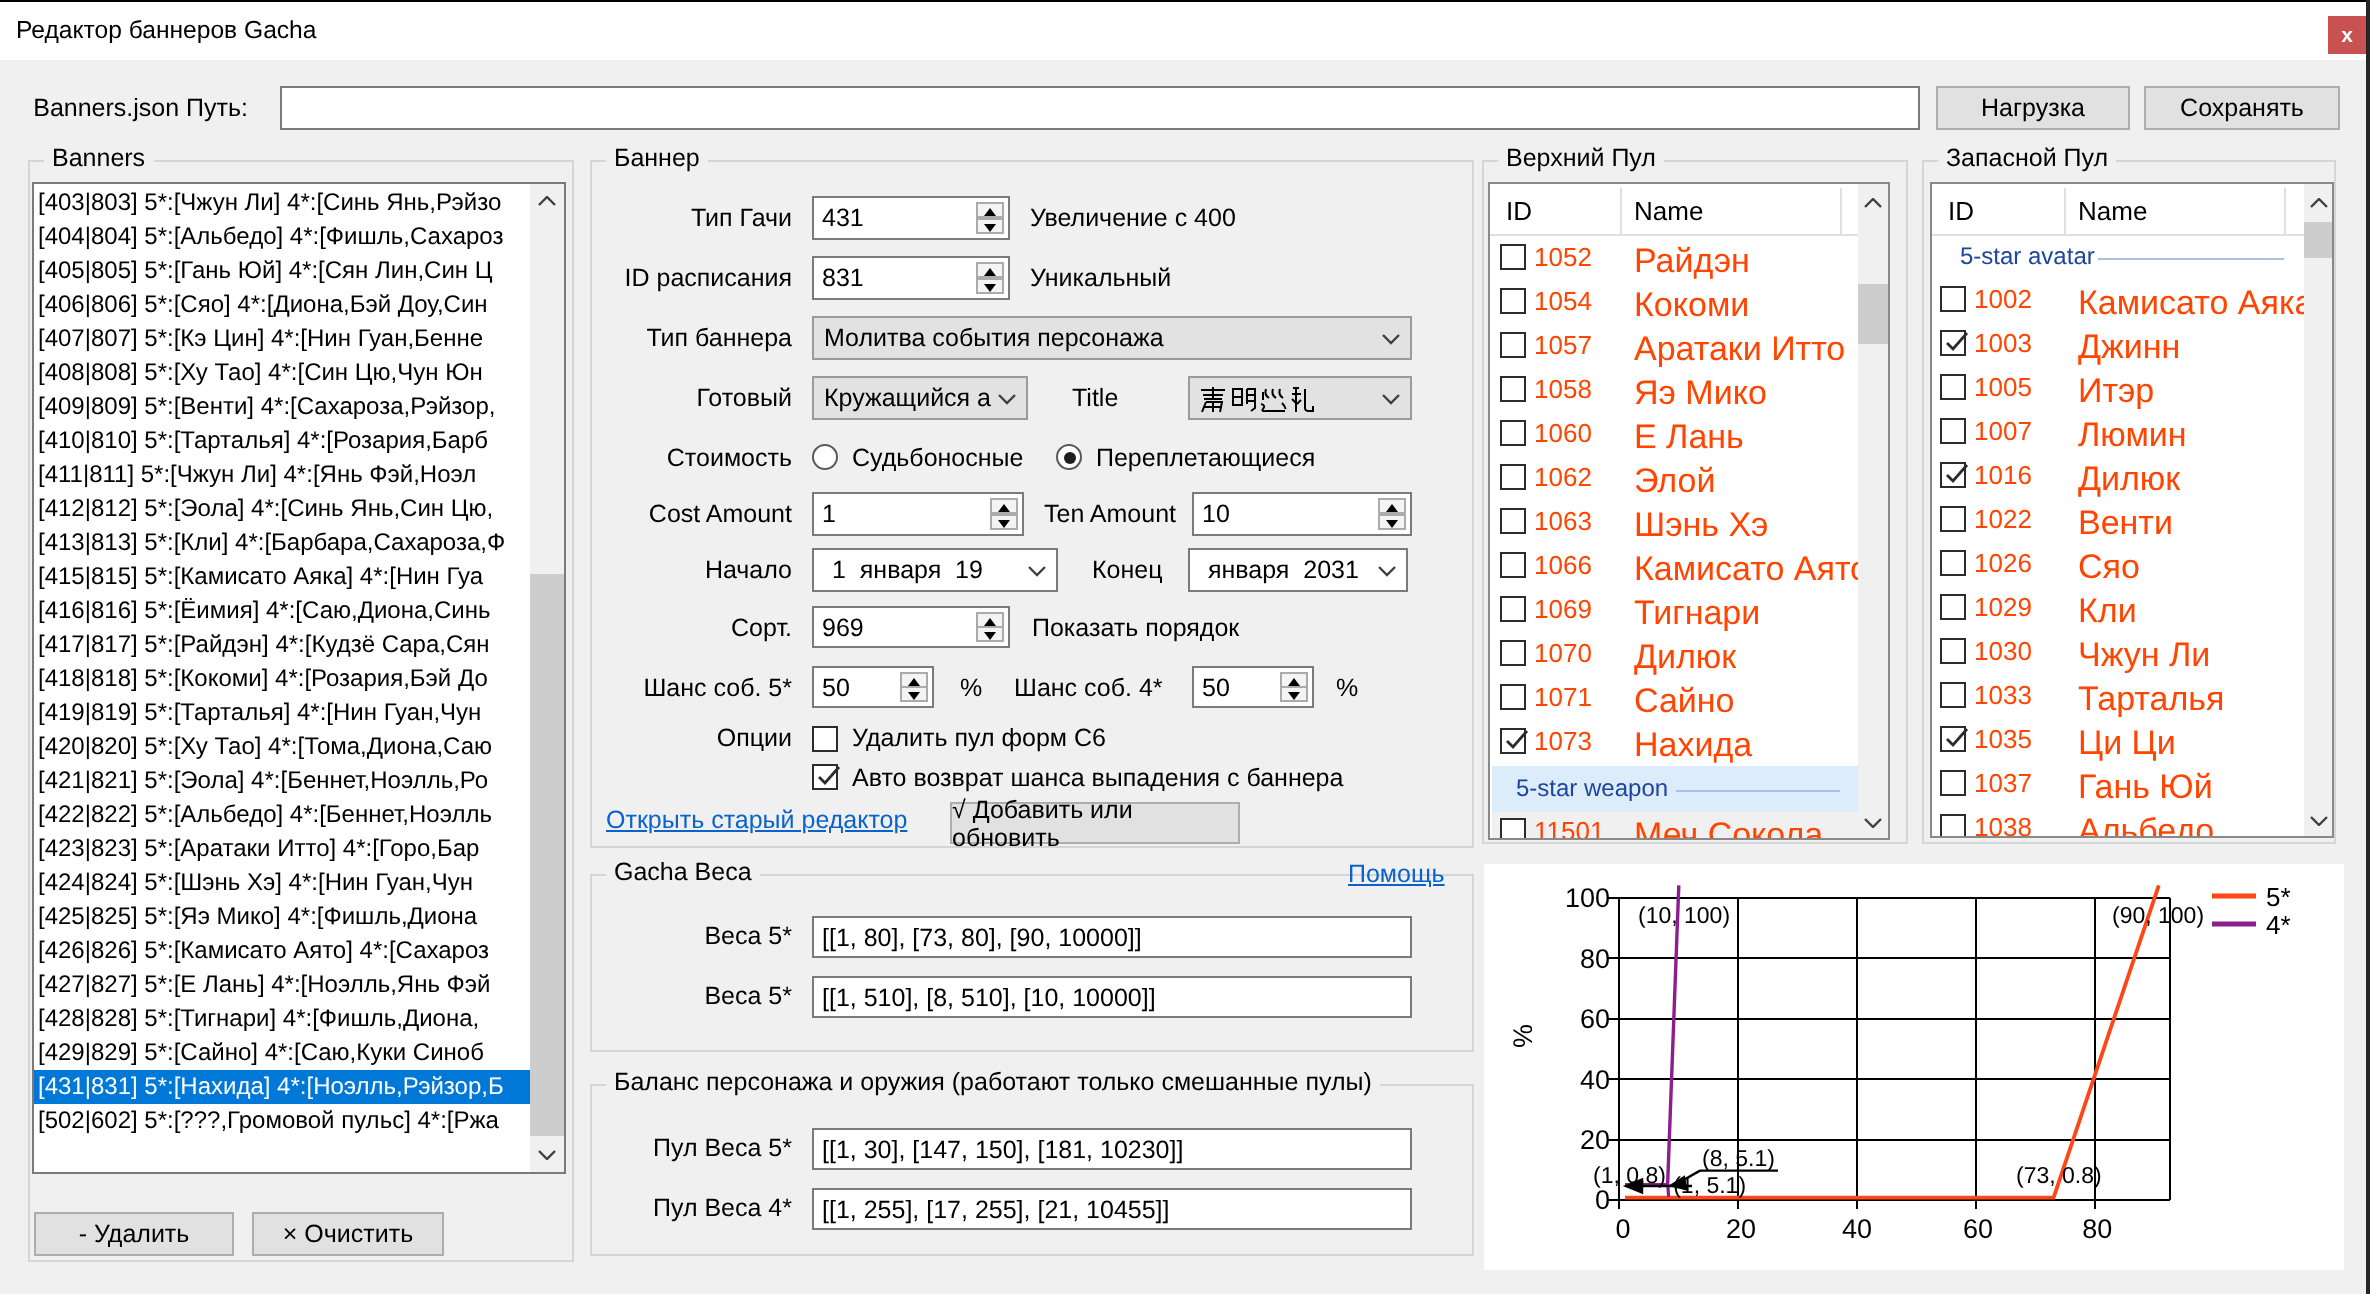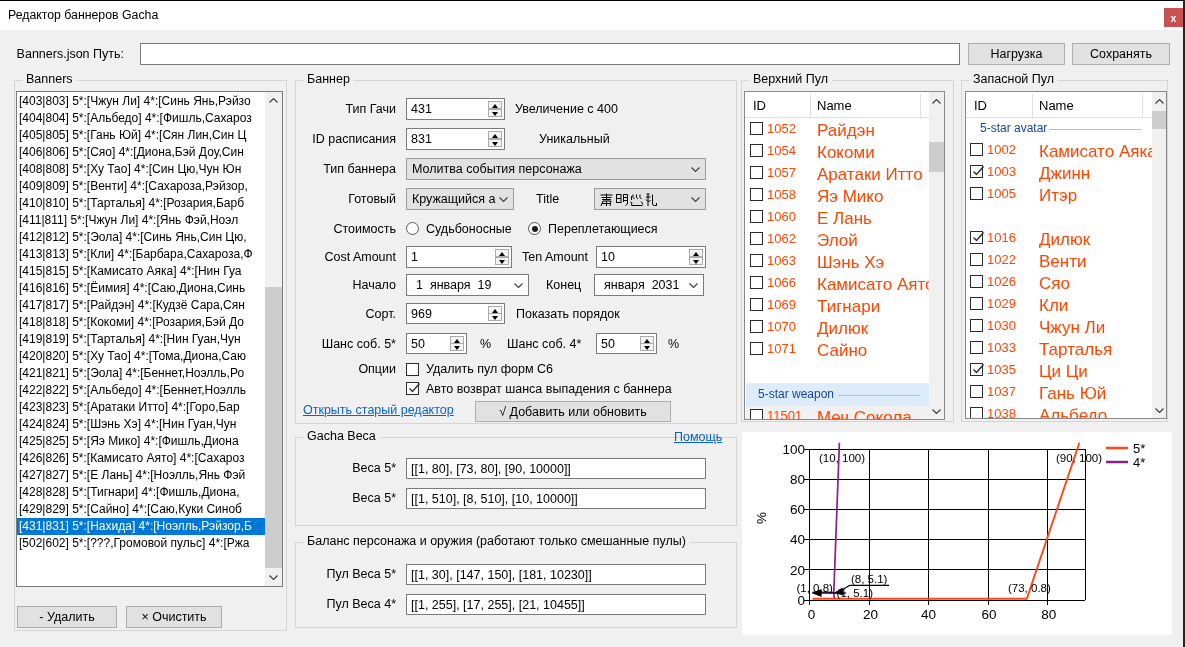--- a/index.html
+++ b/index.html
@@ -59,20 +59,21 @@
 
 <div class="gb" style="left:14px;top:80px;width:273px;height:551px;">
     <span class="cap">Banners</span>
   </div>
 <div class="list" id="blist" style="left:16px;top:91px;width:267px;height:496px;">
 <div style="position:absolute;left:0px;top:1px;">
 <div class="li">[403|803] 5*:[Чжун Ли] 4*:[Синь Янь,Рэйзо</div>
 <div class="li">[404|804] 5*:[Альбедо] 4*:[Фишль,Сахароз</div>
 <div class="li">[405|805] 5*:[Гань Юй] 4*:[Сян Лин,Син Ц</div>
 <div class="li">[406|806] 5*:[Сяо] 4*:[Диона,Бэй Доу,Син</div>
+<div class="li">[407|807] 5*:[Кэ Цин] 4*:[Нин Гуан,Бенне</div>
 <div class="li">[408|808] 5*:[Ху Тао] 4*:[Син Цю,Чун Юн</div>
 <div class="li">[409|809] 5*:[Венти] 4*:[Сахароза,Рэйзор,</div>
 <div class="li">[410|810] 5*:[Тарталья] 4*:[Розария,Барб</div>
 <div class="li">[411|811] 5*:[Чжун Ли] 4*:[Янь Фэй,Ноэл</div>
 <div class="li">[412|812] 5*:[Эола] 4*:[Синь Янь,Син Цю,</div>
 <div class="li">[413|813] 5*:[Кли] 4*:[Барбара,Сахароза,Ф</div>
 <div class="li">[415|815] 5*:[Камисато Аяка] 4*:[Нин Гуа</div>
 <div class="li">[416|816] 5*:[Ёимия] 4*:[Саю,Диона,Синь</div>
 <div class="li">[417|817] 5*:[Райдэн] 4*:[Кудзё Сара,Сян</div>
 <div class="li">[418|818] 5*:[Кокоми] 4*:[Розария,Бэй До</div>
@@ -124,21 +125,21 @@
 <div class="lbl rl" style="left:296px;top:131px;width:100px;">ID расписания</div>
 <div class="spin" style="left:406px;top:128px;width:99px;height:22px;">
     <span class="v">831</span>
   <div class="sb up">
       <div class="tri-u"></div>
     </div>
     <div class="sb dn">
       <div class="tri-d"></div>
     </div>
   </div>
-<div class="lbl" style="left:515px;top:131px;margin-left:24px;">Уникальный</div>
+<div class="lbl" style="left:515px;top:131px;">Уникальный</div>
 
 <div class="lbl rl" style="left:296px;top:161px;width:100px;">Тип баннера</div>
 <div class="combo" style="left:406px;top:158px;width:300px;height:22px;">Молитва события персонажа
   <svg class="chev" width="9" height="9" viewBox="0 0 9 9">
       <path d="M0.5,2.5 L4.5,6.5 L8.5,2.5" fill="none" stroke="#404040" stroke-width="1.2"></path>
     </svg></div>
 
 <div class="lbl rl" style="left:296px;top:191px;width:100px;">Готовый</div>
 <div class="combo" style="left:406px;top:188px;width:108px;height:22px;">Кружащийся а
   <svg class="chev" width="9" height="9" viewBox="0 0 9 9">
@@ -252,21 +253,21 @@
 <div class="cb" style="left:406px;top:363px;"></div>
 <div class="lbl" style="left:426px;top:361px;">Удалить пул форм С6</div>
 <div class="cb" style="left:406px;top:382px;">
   <svg width="15" height="13" style="position:absolute;left:0px;top:-1px;">
       <path d="M2.5,6.5 L5.5,9.5 L12.5,1.5" fill="none" stroke="#2b2b2b" stroke-width="1.4"></path>
     </svg>
   </div>
 <div class="lbl" style="left:426px;top:381px;">Авто возврат шанса выпадения с баннера</div>
 
 <a class="link" style="left:303px;top:403px;">Открыть старый редактор</a>
-<div class="btn" style="left:475px;top:401px;width:196px;height:21px;">√ Добавить или обновить</div>
+<div class="btn" style="left:475px;top:401px;width:145px;height:21px;">√ Добавить или обновить</div>
 
 <div class="gb" style="left:295px;top:437px;width:442px;height:89px;">
     <span class="cap">Gacha Веса</span>
   </div>
 <a class="link" style="left:674px;top:430px;">Помощь</a>
 <div class="lbl rl" style="left:296px;top:460px;width:100px;">Веса 5*</div>
 <div class="tb" style="left:406px;top:458px;width:300px;height:21px;">[[1, 80], [73, 80], [90, 10000]]</div>
 <div class="lbl rl" style="left:296px;top:490px;width:100px;">Веса 5*</div>
 <div class="tb" style="left:406px;top:488px;width:300px;height:21px;">[[1, 510], [8, 510], [10, 10000]]</div>
 
@@ -334,20 +335,29 @@
     </div>
 <div class="prow" style="left:0;top:224px;width:184px;">
       <div class="cb" style="left:5px;top:4px;"></div>
       <div class="pid" style="left:22px;top:3px;">1070</div>
       <div class="pname" style="left:72px;top:3px;">Дилюк</div>
     </div>
 <div class="prow" style="left:0;top:246px;width:184px;">
       <div class="cb" style="left:5px;top:4px;"></div>
       <div class="pid" style="left:22px;top:3px;">1071</div>
       <div class="pname" style="left:72px;top:3px;">Сайно</div>
+    </div>
+<div class="prow" style="left:0;top:268px;width:184px;">
+      <div class="cb" style="left:5px;top:4px;">
+        <svg width="15" height="13" style="position:absolute;left:0px;top:-1px;">
+          <path d="M2.5,6.5 L5.5,9.5 L12.5,1.5" fill="none" stroke="#2b2b2b" stroke-width="1.4"></path>
+        </svg>
+      </div>
+      <div class="pid" style="left:22px;top:3px;">1073</div>
+      <div class="pname" style="left:72px;top:3px;">Нахида</div>
     </div>
 <div class="a" style="left:1px;top:291px;width:183px;height:23px;background:#dcecfb;">
       <span class="psep" style="left:12px;top:4px;position:absolute;">5-star weapon</span>
       <div class="a" style="left:92px;top:12px;width:82px;height:1px;background:#a6c3e6;"></div>
     </div>
 <div class="a" style="left:1px;top:314px;width:183px;height:14px;background:#f0f0f0;">
       <div class="cb" style="left:4px;top:3px;"></div>
       <div class="pid" style="left:21px;top:2px;position:absolute;">11501</div>
       <div class="pname" style="left:71px;top:2px;position:absolute;">Меч Сокола</div>
     </div>
@@ -389,20 +399,25 @@
           <path d="M2.5,6.5 L5.5,9.5 L12.5,1.5" fill="none" stroke="#2b2b2b" stroke-width="1.4"></path>
         </svg>
       </div>
       <div class="pid" style="left:21px;top:3px;">1003</div>
       <div class="pname" style="left:73px;top:3px;">Джинн</div>
     </div>
 <div class="prow" style="left:0;top:91px;width:186px;">
       <div class="cb" style="left:4px;top:4px;"></div>
       <div class="pid" style="left:21px;top:3px;">1005</div>
       <div class="pname" style="left:73px;top:3px;">Итэр</div>
+    </div>
+<div class="prow" style="left:0;top:113px;width:186px;">
+      <div class="cb" style="left:4px;top:4px;"></div>
+      <div class="pid" style="left:21px;top:3px;">1007</div>
+      <div class="pname" style="left:73px;top:3px;">Люмин</div>
     </div>
 <div class="prow" style="left:0;top:135px;width:186px;">
       <div class="cb" style="left:4px;top:4px;">
         <svg width="15" height="13" style="position:absolute;left:0px;top:-1px;">
           <path d="M2.5,6.5 L5.5,9.5 L12.5,1.5" fill="none" stroke="#2b2b2b" stroke-width="1.4"></path>
         </svg>
       </div>
       <div class="pid" style="left:21px;top:3px;">1016</div>
       <div class="pname" style="left:73px;top:3px;">Дилюк</div>
     </div>

